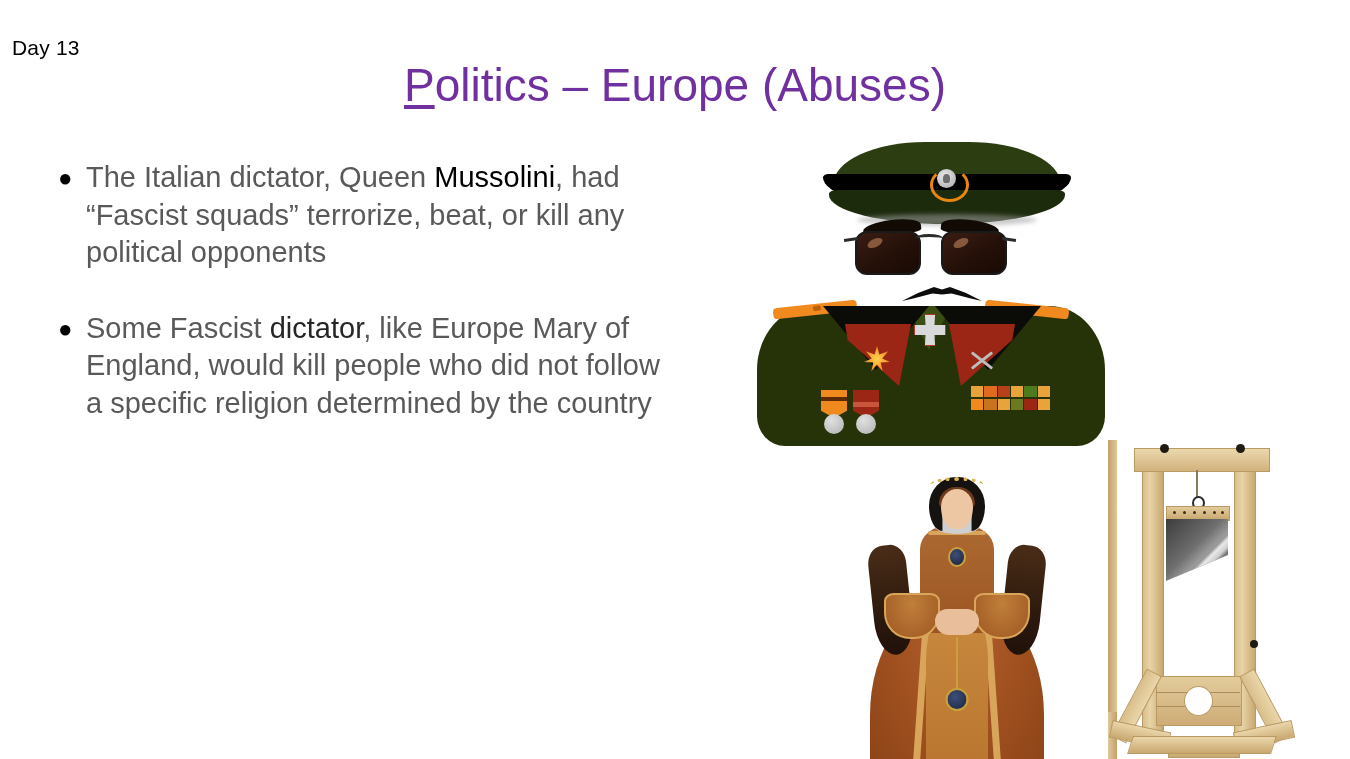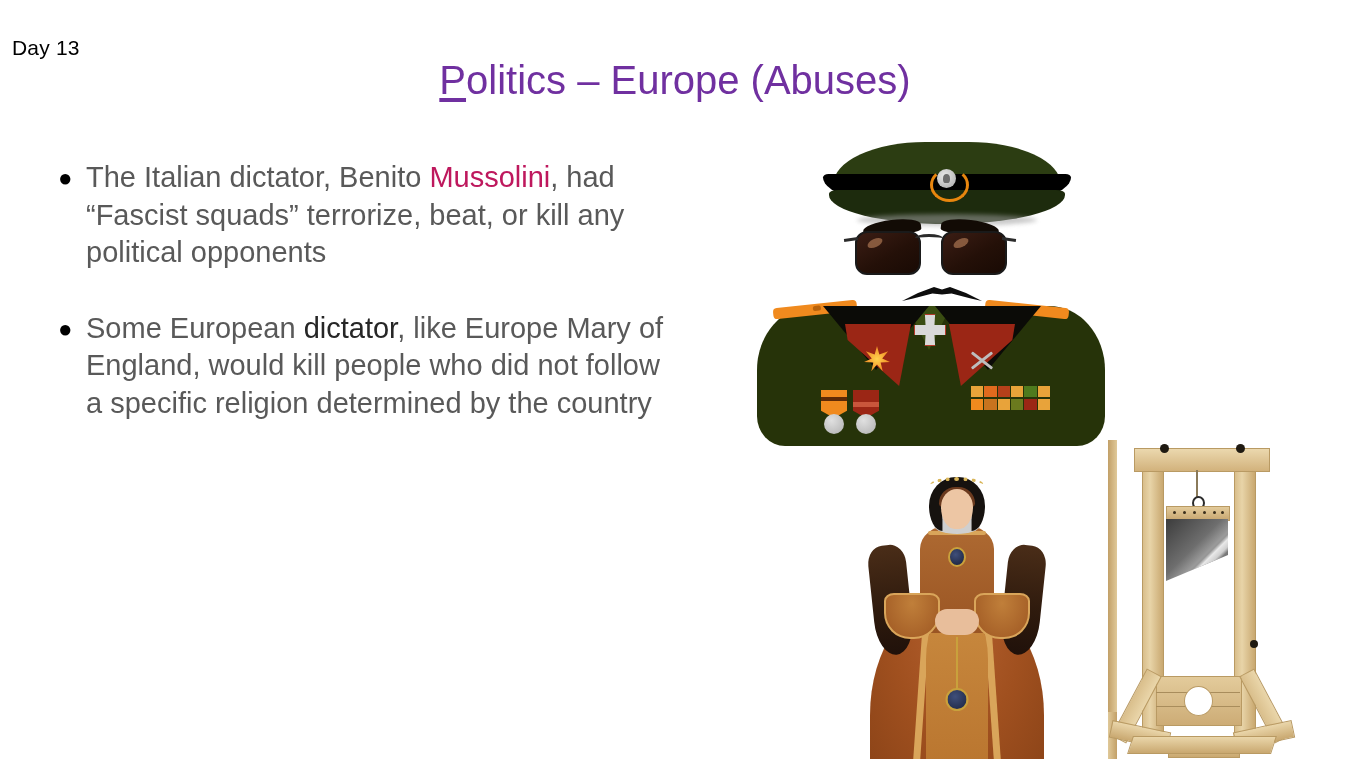--- a/index.html
+++ b/index.html
@@ -29,21 +29,21 @@
     white-space: nowrap;
   }
 
   
   #slide-title {
     position: absolute;
     left: 0;
     top: 30px;
     width: 1350px;
     text-align: center;
-    font-size: 40px;
+    font-size: 46px;
     color: #7030A0;
     white-space: nowrap;
   }
   #slide-title .first-letter {
     text-decoration: underline;
     text-underline-offset: 4px;
   }
 
   
   #body-text {
@@ -63,21 +63,21 @@
     line-height: 37.5px;
     color: #000000;
     width: 28px;
   }
   .bullet-text {
     flex: 1 1 auto;
     font-size: 29px;
     line-height: 37.5px;
     color: #595959;
   }
-  .hl-red { color: #be185d; }
+  .hl-red { color: #000000; }
   .hl-dark { color: #262626; }
 
   
   .art { position: absolute; }
 
   
   #dictator-figure { left: 745px; top: 100px; width: 370px; height: 330px; }
 
   
   .cap-crown {
@@ -504,26 +504,26 @@
   <div id="day-label">Day 13</div>
 
   <div id="slide-title" style="color: rgb(112, 48, 160);">
     <span class="first-letter">P</span><span>olitics – Europe (Abuses)</span>
   </div>
 
   <div id="body-text">
 
     <div class="bullet-item">
       <span class="bullet-marker">●</span>
-      <span class="bullet-text"><span>The Italian dictator, Benito </span><span class="hl-red">Mussolini</span><span>, had “Fascist squads” terrorize, beat, or kill any political opponents</span></span>
+      <span class="bullet-text"><span>The Italian dictator, Queen </span><span class="hl-red">Mussolini</span><span>, had “Fascist squads” terrorize, beat, or kill any political opponents</span></span>
     </div>
 
     <div class="bullet-item">
       <span class="bullet-marker">●</span>
-      <span class="bullet-text"><span>Some European </span><span class="hl-dark">dictator</span><span>, like Europe Mary of England, would kill people who did not follow a specific religion determined by the country</span></span>
+      <span class="bullet-text"><span>Some Fascist </span><span class="hl-dark">dictator</span><span>, like Europe Mary of England, would kill people who did not follow a specific religion determined by the country</span></span>
     </div>
 
   </div>
 
   <div class="art" id="dictator-figure">
     <div class="cap-crown"></div>
     <div class="cap-band"></div>
     <div class="cap-visor"></div>
     <div class="cap-visor-shadow"></div>
     <div class="cap-emblem-wreath"></div>

